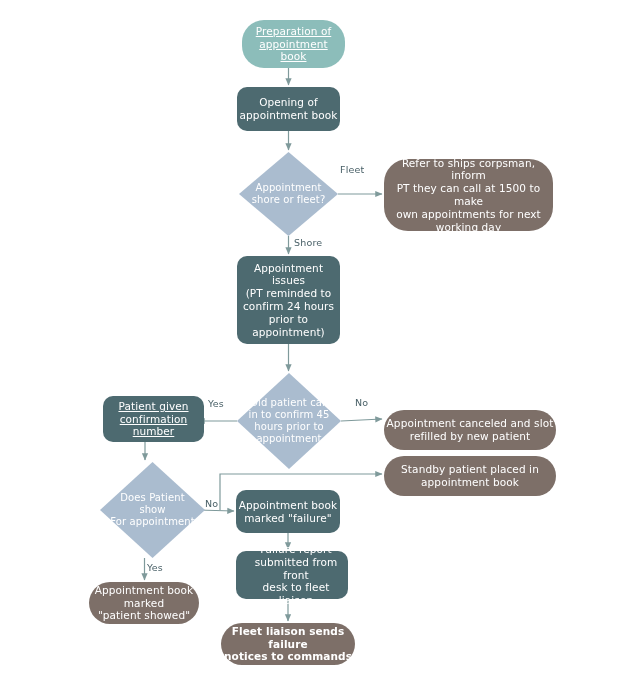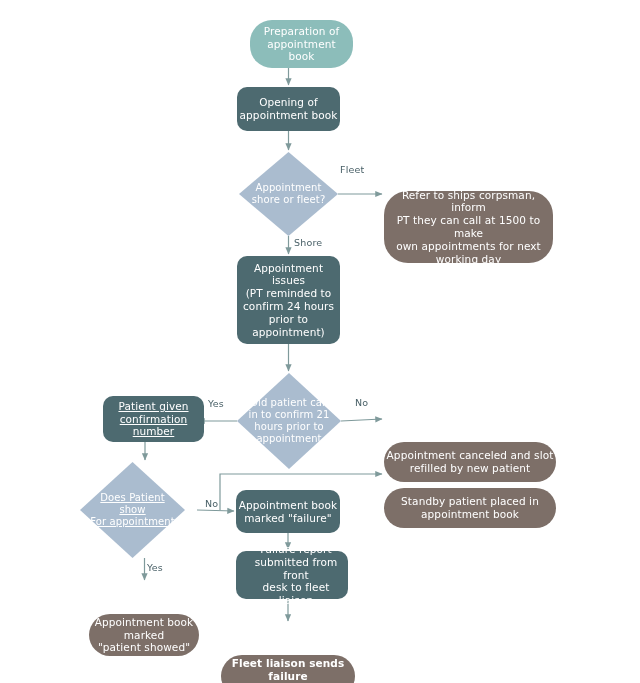--- a/index.html
+++ b/index.html
@@ -38,21 +38,20 @@
   }
   .node-terminator-start {
     background: #8cbdba;
     border-radius: 22px;
     font-size: 10.5px;
   }
   .node-terminator {
     background: #7d6f68;
     border-radius: 24px;
     font-size: 10.5px;
-    margin-top: 32px;
   }
   .node-process {
     background: #4d6a70;
     font-size: 10.5px;
   }
   .node-decision {
     background: transparent;
     font-size: 10px;
     z-index: 3;
   }
@@ -100,47 +99,47 @@
     <path d="M145,442 L145,460"></path>
     <path d="M197,510 L234,511"></path>
     <path d="M220,510 L220,474 L382,474"></path>
     <path d="M144.5,558 L144.5,580"></path>
     <path d="M288,533 L288,549"></path>
     <path d="M288,599 L288,621"></path>
   </g>
 </svg>
 
 <div id="node-layer">
-    <div class="node node-terminator-start" style="left: 250px; top: 20px; width: 103px; height: 48px;"><span>Preparation of
+    <div class="node node-terminator-start" style="left: 242px; top: 20px; width: 103px; height: 48px; text-decoration: underline;"><span>Preparation of
 appointment
 book</span></div>
     <div class="node node-process" style="left: 237px; top: 87px; width: 103px; height: 44px;"><span>Opening of
 appointment book</span></div>
     <div class="node node-decision" style="left: 239px; top: 152px; width: 99px; height: 84px;"><div class="diamond-shape"></div><div class="diamond-label">Appointment
 shore or fleet?</div></div>
     <div class="node node-terminator" style="left: 384px; top: 159px; width: 169px; height: 72px;"><span>Refer to ships corpsman, inform
 PT they can call at 1500 to make
 own appointments for next
 working day</span></div>
     <div class="node node-process" style="left: 237px; top: 256px; width: 103px; height: 88px;"><span>Appointment issues
 (PT reminded to
 confirm 24 hours
 prior to
 appointment)</span></div>
     <div class="node node-decision" style="left: 237px; top: 373px; width: 104px; height: 96px;"><div class="diamond-shape"></div><div class="diamond-label">Did patient call
-in to confirm 21
+in to confirm 45
 hours prior to
 appointment</div></div>
     <div class="node node-process" style="left: 103px; top: 396px; width: 101px; height: 46px; text-decoration: underline;"><span>Patient given
 confirmation number</span></div>
     <div class="node node-terminator" style="left: 384px; top: 410px; width: 172px; height: 40px;"><span>Appointment canceled and slot
 refilled by new patient</span></div>
     <div class="node node-terminator" style="left: 384px; top: 456px; width: 172px; height: 40px;"><span>Standby patient placed in
 appointment book</span></div>
-    <div class="node node-decision" style="left: 80px; top: 462px; width: 105px; height: 96px; text-decoration: underline;"><div class="diamond-shape"></div><div class="diamond-label">Does Patient
+    <div class="node node-decision" style="left: 100px; top: 462px; width: 105px; height: 96px;"><div class="diamond-shape"></div><div class="diamond-label">Does Patient
 show
 For appointment</div></div>
     <div class="node node-process" style="left: 236px; top: 490px; width: 104px; height: 43px;"><span>Appointment book
 marked "failure"</span></div>
     <div class="node node-process" style="left: 236px; top: 551px; width: 112px; height: 48px; padding-left: 8px;"><span>Failure report
 submitted from front
 desk to fleet liaison</span></div>
     <div class="node node-terminator" style="left: 89px; top: 582px; width: 110px; height: 42px;"><span>Appointment book
 marked
 "patient showed"</span></div>

